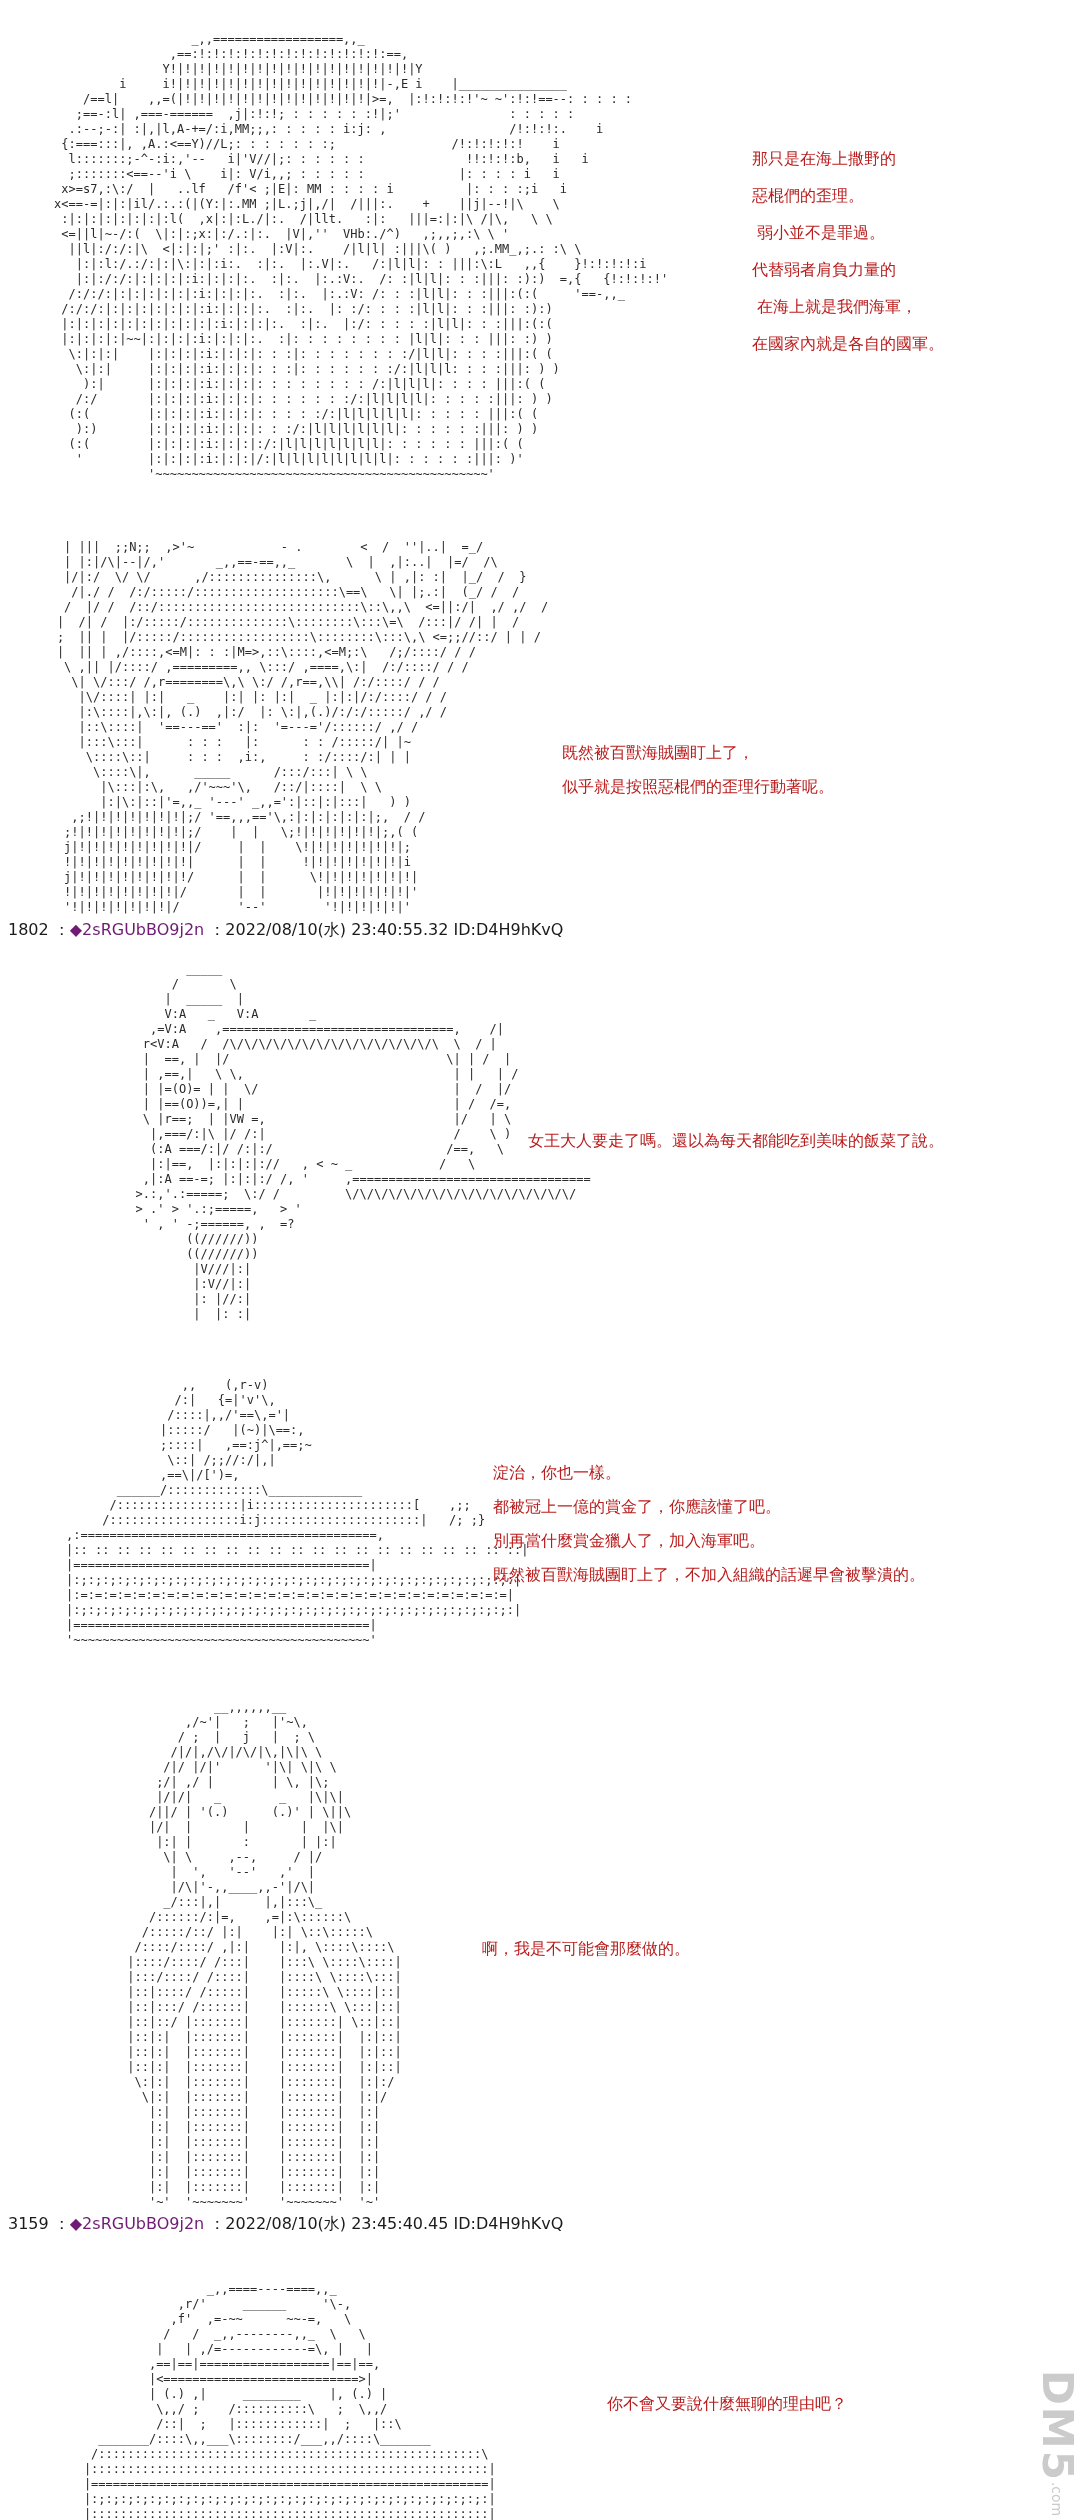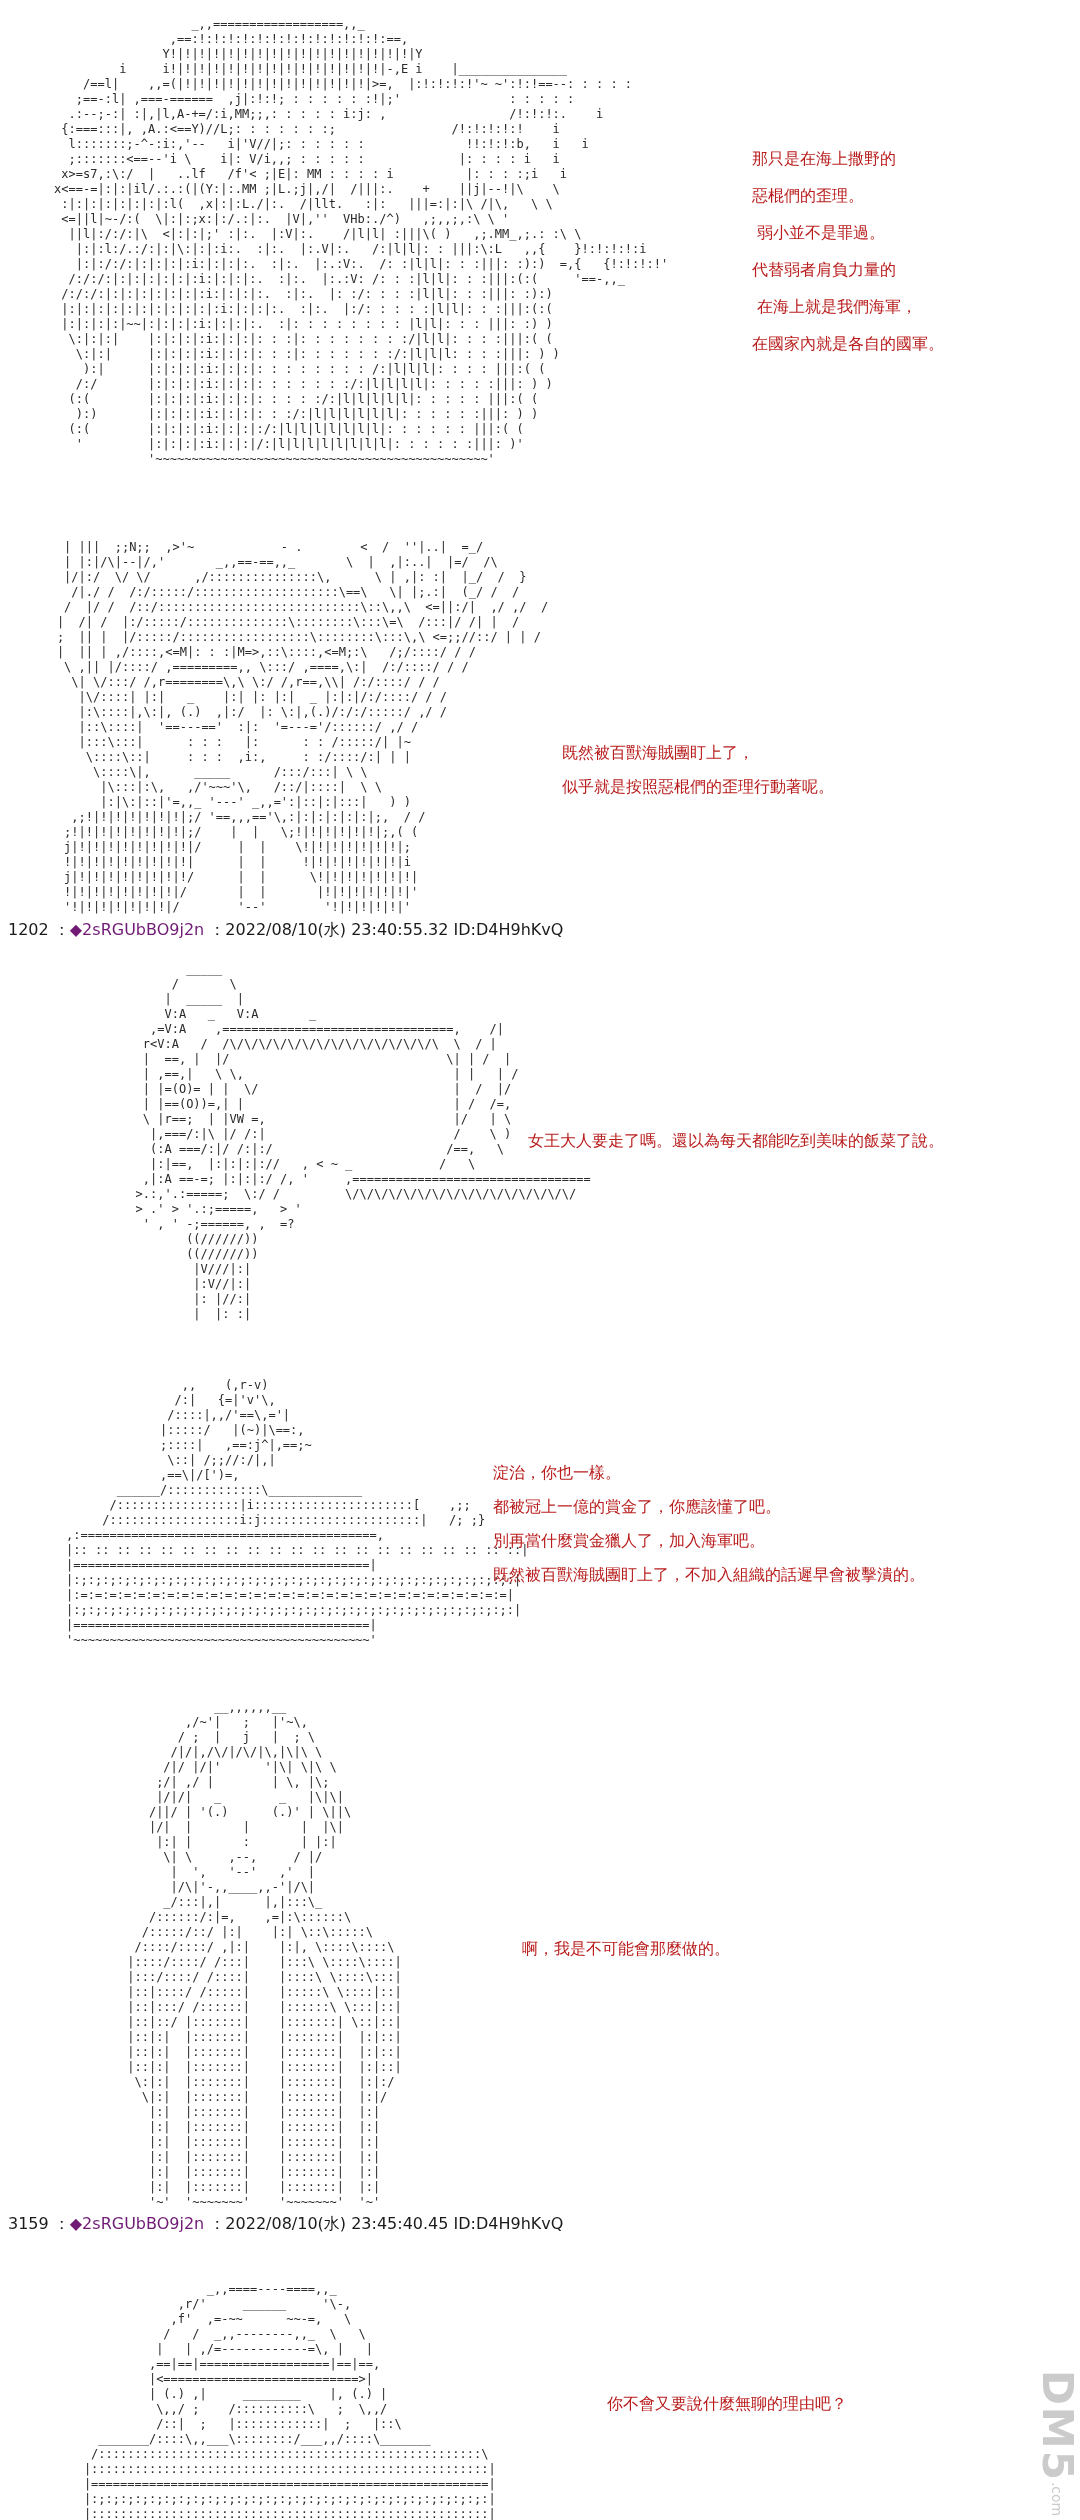--- a/index.html
+++ b/index.html
@@ -28,31 +28,31 @@
     white-space: pre;
     line-height: 26px;
   }
   .post-header {
     position: absolute;
     font-size: 16px;
     color: #1a1a1a;
     white-space: pre;
   }
   .trip { color: #701a75; }
-  .aa1 { left: 18px;  top: 17px;  }
+  .aa1 { left: 18px;  top: 32px;  }
   .aa2 { left: 28px;  top: 540px; }
   .aa3 { left: 85px;  top: 962px; }
   .aa4 { left: 30px;  top: 1378px; }
   .aa5 { left: 55px;  top: 1700px; }
   .aa6 { left: 55px;  top: 2282px; }
   .d1 { left: 752px; top: 140px;  line-height: 37px; }
   .d2 { left: 562px; top: 736px;  line-height: 34px; }
   .d3 { left: 528px; top: 1128px; }
   .d4 { left: 493px; top: 1456px; line-height: 34px; }
-  .d5 { left: 482px; top: 1936px; margin-left: 40px; }
+  .d5 { left: 482px; top: 1936px; }
   .d6 { left: 607px; top: 2392px; font-family: Liberation Mono, monospace; }
   .h1 { left: 8px; top: 920px;  }
   .h2 { left: 8px; top: 2214px; }
   .watermark {
     position: absolute;
     right: 2px;
     bottom: 4px;
     writing-mode: vertical-rl;
     text-orientation: mixed;
     color: #cbcbcb;
@@ -131,21 +131,21 @@
       ,;!|!|!|!|!|!|!|;/ '==,,,=='\,:|:|:|:|:|:|;,  / /
      ;!|!|!|!|!|!|!|!|;/    |  |   \;!|!|!|!|!|!|;,( (
      j|!|!|!|!|!|!|!|!|/     |  |    \!|!|!|!|!|!|!|;
      !|!|!|!|!|!|!|!|!|      |  |     !|!|!|!|!|!|!|i
      j|!|!|!|!|!|!|!|!/      |  |      \!|!|!|!|!|!|!|
      !|!|!|!|!|!|!|!|/       |  |       |!|!|!|!|!|!|'
      '!|!|!|!|!|!|!|/        '--'        '!|!|!|!|!|'</pre>
   <div class="dlg d2">既然被百獸海賊團盯上了，
 似乎就是按照惡棍們的歪理行動著呢。</div>
 
-  <div class="post-header h1"><span>1202 ：</span><span class="trip">◆2sRGUbBO9j2n</span><span> ：2022/08/10(水) 23:40:55.32 ID:D4H9hKvQ</span></div>
+  <div class="post-header h1"><span>1802 ：</span><span class="trip">◆2sRGUbBO9j2n</span><span> ：2022/08/10(水) 23:40:55.32 ID:D4H9hKvQ</span></div>
 
   <pre class="aa aa3">              _____
             /       \
            |  _____  |
            V:A   _   V:A       _
          ,=V:A    ,================================,    /|
         r&lt;V:A   /  /\/\/\/\/\/\/\/\/\/\/\/\/\/\/\  \  / |
         |  ==, |  |/                              \| | /  |
         | ,==,|   \ \,                             | |   | /
         | |=(O)= | |  \/                           |  /  |/

